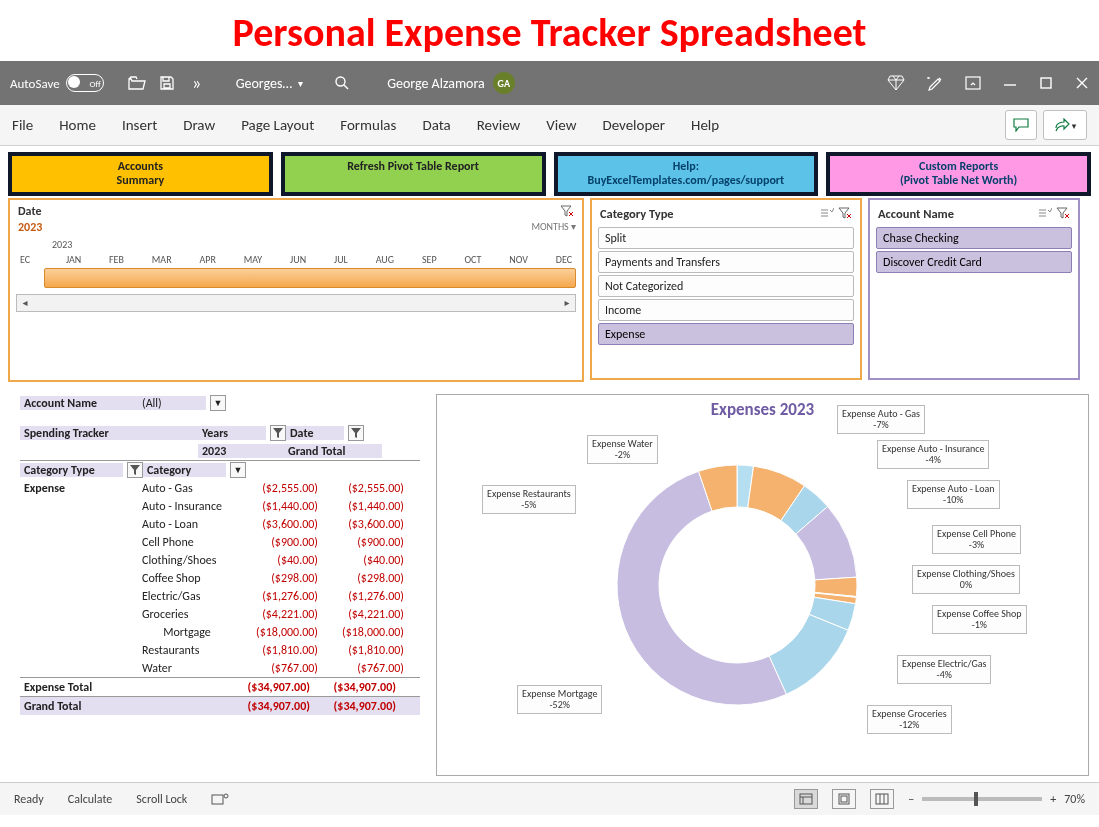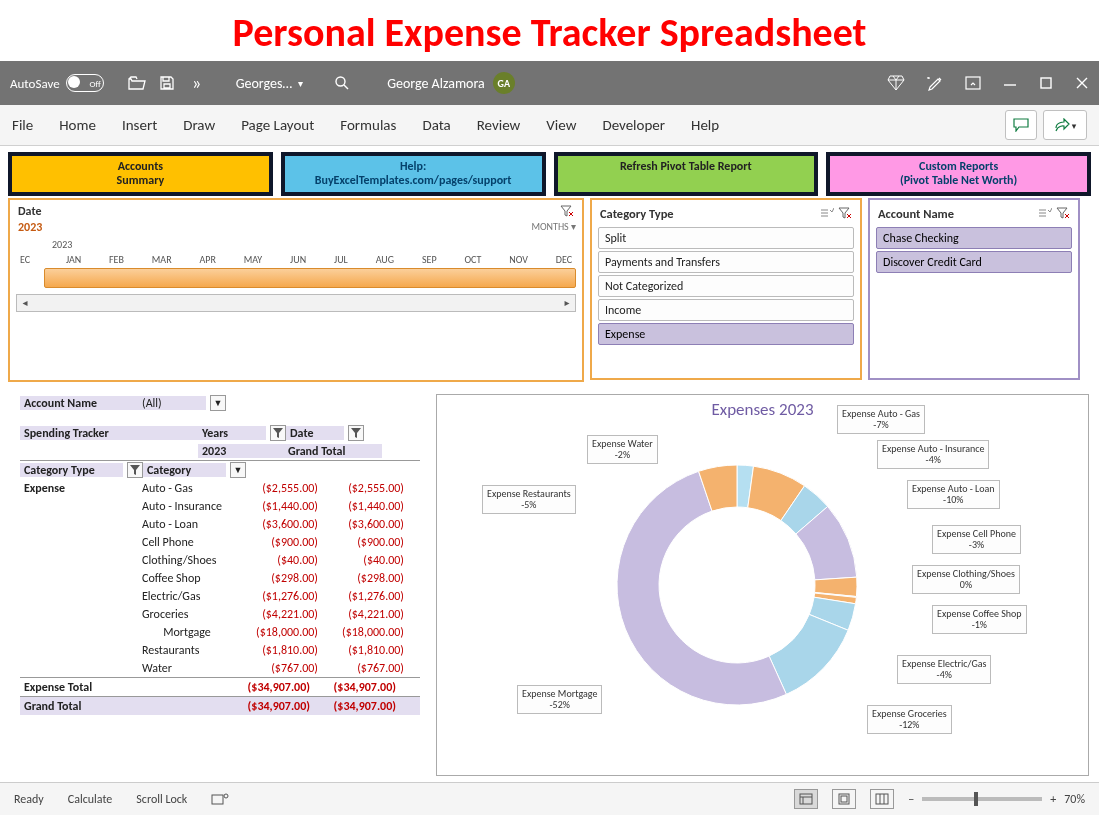--- a/index.html
+++ b/index.html
@@ -49,21 +49,21 @@
 .pivot{flex:0 0 400px;font-size:12px;}
 .pvrow{display:flex;align-items:center;height:18px;}
 .pvhead{background:#e3def0;font-weight:bold;}
 .pvcell{padding:0 4px;}
 .pvdrop{border:1px solid #999;width:14px;height:14px;display:inline-flex;align-items:center;justify-content:center;font-size:9px;margin-left:4px;background:#f8f8f8;}
 .col-val{width:78px;text-align:right;}
 .neg{color:#c00000;}
 .rowline{border-top:1px solid #999;}
 .bold{font-weight:bold;}
 .chartbox{flex:1;border:1px solid #aaa;padding:4px 6px 6px 6px;position:relative;height:370px;}
-.chart-title{font-size:17px;font-weight:normal;color:#6f5ba3;text-align:center;}
+.chart-title{font-size:17px;font-weight:bold;color:#6f5ba3;text-align:center;}
 .donut{position:absolute;left:160px;top:50px;}
 .lbl{position:absolute;font-size:10px;color:#333;border:1px solid #bbb;background:#fdfdfd;padding:2px 4px;text-align:center;line-height:1.15;white-space:nowrap;}
 .statusbar{height:32px;border-top:1px solid #ccc;background:#f5f5f5;display:flex;align-items:center;padding:0 14px;font-size:12px;color:#444;gap:24px;}
 .sb-right{margin-left:auto;display:flex;align-items:center;gap:14px;}
 .viewbtn{width:22px;height:18px;border:1px solid #999;display:flex;align-items:center;justify-content:center;font-size:10px;}
 .viewbtn.active{background:#d9d9d9;}
 .zoom{display:flex;align-items:center;gap:8px;}
 .ztrack{width:120px;height:4px;background:#bbb;position:relative;}
 .zthumb{position:absolute;top:-5px;width:4px;height:14px;background:#555;}
 svg{display:block;}
@@ -163,22 +163,22 @@
         <svg width="16" height="14" viewBox="0 0 16 14">
           <path d="M2 10 C2 4 10 4 10 4 V1 L15 6 L10 11 V8 C10 8 4 7 2 13" fill="none" stroke="#107c41" stroke-width="1.2"></path>
         </svg>
         <span style="font-size:9px;margin-left:2px;">▾</span>
       </span>
   </div>
 </div>
 
 <div class="navtabs" id="navtabs">
     <div class="navtab nt-yellow">Accounts<br>Summary</div>
+    <div class="navtab nt-green">Refresh Pivot Table Report</div>
     <div class="navtab nt-cyan">Help:<br>BuyExcelTemplates.com/pages/support</div>
-    <div class="navtab nt-green">Refresh Pivot Table Report</div>
     <div class="navtab nt-pink">Custom Reports<br>(Pivot Table Net Worth)</div>
   </div>
 
 <div class="content">
   <div class="pane timeline">
     <div class="tl-head">
       <span>Date</span>
       <span class="tl-filter">
           <svg width="14" height="12" viewBox="0 0 14 12">
             <path d="M1 1 H11 L7 6 V11 L5 10 V6 Z" fill="none" stroke="#666" stroke-width="1"></path>

